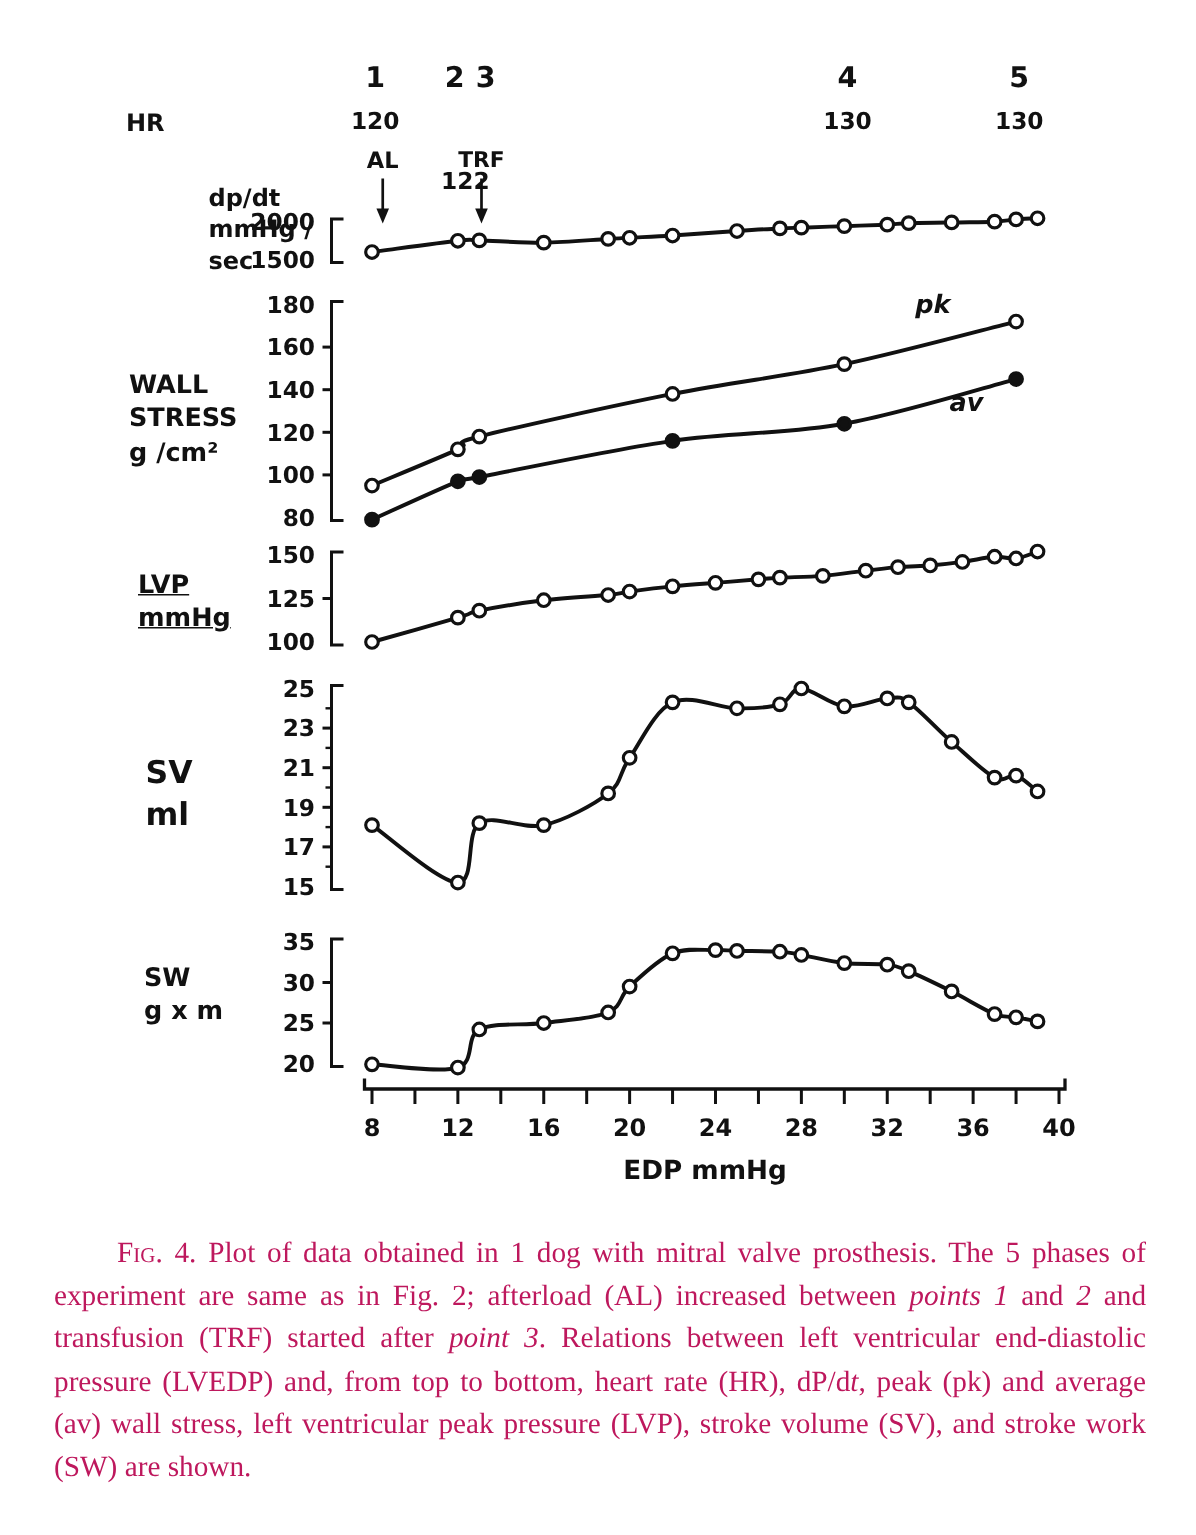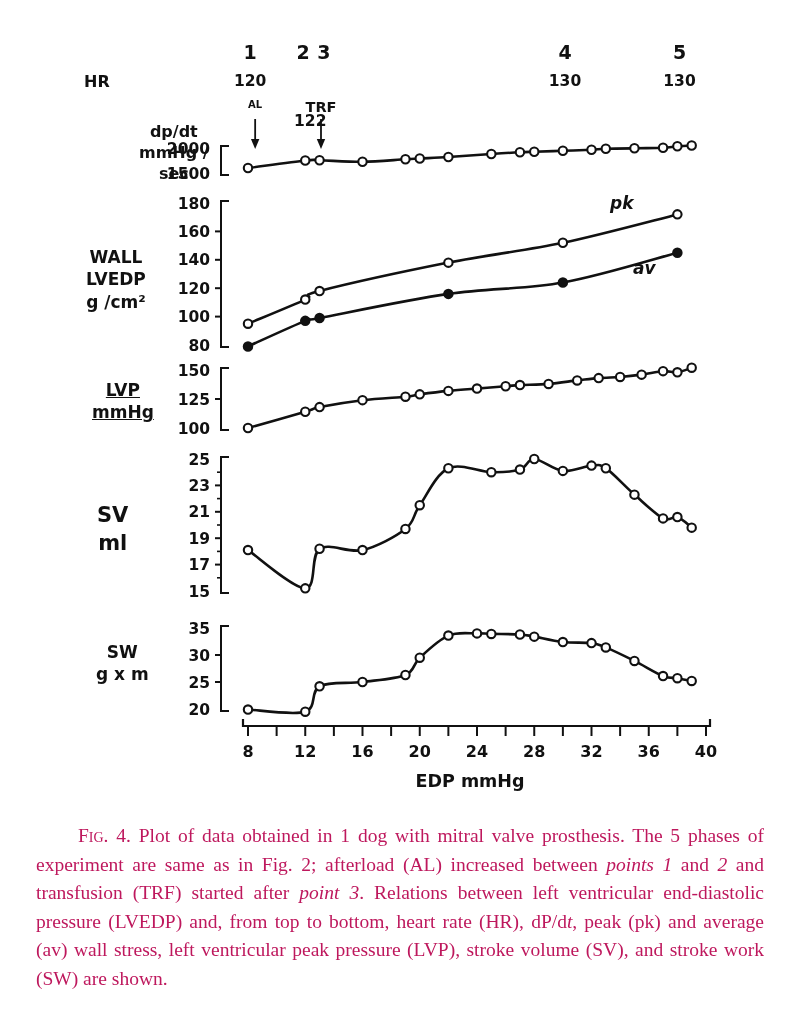--- a/index.html
+++ b/index.html
@@ -1,19 +1,19 @@
 <!DOCTYPE html>
 <html><head>
 <meta charset="utf-8">
 <style>
   html,body{margin:0;padding:0;background:#fff;}
   .fig{position:relative;width:797px;height:1023px;background:#ffffff;color:#111;
        font-family:"DejaVu Sans",sans-serif;overflow:hidden;}
   .fig svg{position:absolute;left:0;top:0;}
-  .lbl{position:absolute;font-weight:bold;color:#111;white-space:pre;line-height:1.32;text-align:center;}
+  .lbl{position:absolute;font-weight:bold;color:#111;white-space:pre;line-height:1.32;}
   .ctr{transform:translateX(-50%);text-align:center;}
   .caption{position:absolute;left:36px;top:822px;width:728px;
            font-family:"Liberation Serif","DejaVu Serif",serif;
            font-size:19.5px;line-height:28.5px;text-align:justify;text-indent:42px;color:#be185d;}
   .caption .it{font-style:italic;}
   .caption .sc{font-variant:small-caps;}
 </style>
 </head>
 <body>
 
@@ -219,27 +219,27 @@
   <div class="caption" id="caption"><span class="sc">Fig. 4.</span><span> Plot of data obtained in 1 dog with mitral valve prosthesis. The 5 phases of experiment are same as in Fig. 2; afterload (AL) increased between </span><span class="it">points 1</span><span> and </span><span class="it">2</span><span> and transfusion (TRF) started after </span><span class="it">point 3</span><span>. Relations between left ventricular end-diastolic pressure (LVEDP) and, from top to bottom, heart rate (HR), dP/d</span><span class="it">t</span><span>, peak (pk) and average (av) wall stress, left ventricular peak pressure (LVP), stroke volume (SV), and stroke work (SW) are shown.</span></div>
 <div class="lbl ctr" style="left:250.146875px;top:40px;font-size:19px;">1</div>
     <div class="lbl ctr" style="left:303.103125px;top:40px;font-size:19px;">2</div>
     <div class="lbl ctr" style="left:323.85625000000005px;top:40px;font-size:19px;">3</div>
     <div class="lbl ctr" style="left:565.0218749999999px;top:40px;font-size:19px;">4</div>
     <div class="lbl ctr" style="left:679.5218749999999px;top:40px;font-size:19px;">5</div>
     <div class="lbl ctr" style="left:250.146875px;top:71px;font-size:15.5px;">120</div>
     <div class="lbl ctr" style="left:310.259375px;top:71px;font-size:15.5px;margin-top:40px;">122</div>
     <div class="lbl ctr" style="left:565.0218749999999px;top:71px;font-size:15.5px;">130</div>
     <div class="lbl ctr" style="left:679.5218749999999px;top:71px;font-size:15.5px;">130</div>
-    <div class="lbl ctr" style="left:255.15625px;top:98px;font-size:10px;">AL</div>
+    <div class="lbl ctr" style="left:255.15625px;top:98px;font-size:15px;">AL</div>
     <div class="lbl ctr" style="left:320.99375px;top:98px;font-size:14.5px;">TRF</div>
     <div class="lbl" style="left:94px;top:121px;font-size:16px;margin-left:45px;">dp/dt
 mmHg /
 sec</div>
     <div class="lbl" style="left:86px;top:246px;font-size:17px;">WALL
-LVEDP
+STRESS
 g /cm²</div>
     <div class="lbl" style="left:92px;top:379px;font-size:17px;text-decoration:underline;">LVP
 mmHg</div>
     <div class="lbl" style="left:97px;top:502px;font-size:21px;">SV
 ml</div>
     <div class="lbl" style="left:96px;top:641px;font-size:17px;">SW
 g x m</div>
   </div>
 
 </body></html>

